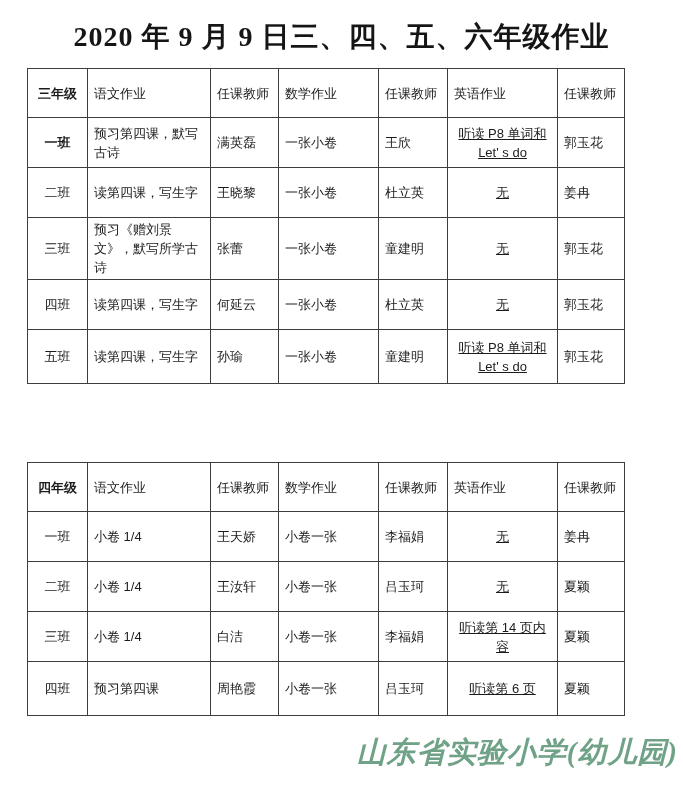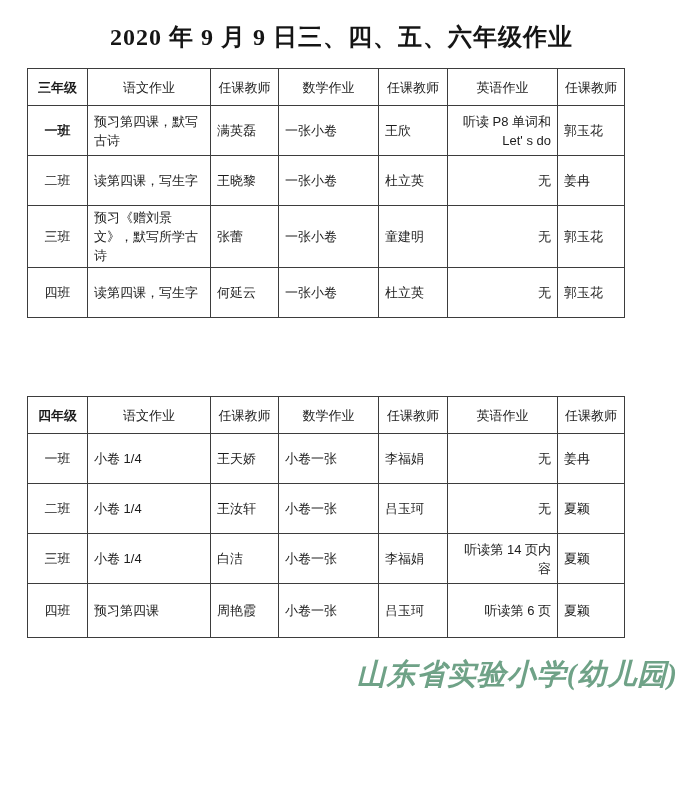--- a/index.html
+++ b/index.html
@@ -8,21 +8,21 @@
     width:683px;height:800px;
     background:#ffffff;
     overflow:hidden;
     font-family:"Liberation Sans",sans-serif;
     color:#111;
   }
   .title{
     margin-top:20px;
     text-align:center;
     font-family:"Liberation Serif",serif;
-    font-size:24px;
+    font-size:28px;
     font-weight:600;
     color:#151515;
     line-height:34px;
     letter-spacing:1px;
   }
   table.sched{
     border-collapse:collapse;
     table-layout:fixed;
     width:597px;
     margin-left:27px;
@@ -33,35 +33,35 @@
   table.sched td{
     border:1px solid #3d3d3d;
     font-size:13px;
     color:#1c1c1c;
     vertical-align:middle;
     padding:2px 6px;
     line-height:19px;
     overflow:hidden;
   }
   table.sched{border:1.5px solid #3d3d3d;}
-  tr.hrow{height:37px;}
+  tr.hrow{height:49px;}
   tr.drow{height:50px;}
   tr.last{height:54px;}
   td.grade{
     text-align:center;
     font-weight:bold;
     font-size:15px;
     padding:2px 2px;
   }
-  td.hcell{text-align:center;font-size:13px;padding:2px 2px;font-family:Liberation Serif, serif;}
+  td.hcell{text-align:left;font-size:13px;padding:2px 2px;font-family:Liberation Serif, serif;}
   td.cls{text-align:center;padding:2px 2px;font-family:Liberation Serif, serif;}
   td.cls.bold{font-weight:bold;}
   td.teacher{padding:2px 2px;}
   td.work{text-align:left;}
-  td.eng{text-align:right;padding:2px 4px;}
+  td.eng{text-align:center;padding:2px 4px;text-decoration:underline;}
   td.vtop{vertical-align:top;padding-top:4px;}
   .footer{
     margin-top:20px;
     margin-right:5px;
     text-align:right;
   }
   .logo-cn{
     font-family:"Liberation Serif",serif;
     font-style:italic;
     font-weight:bold;
@@ -128,20 +128,29 @@
     </tr>
     <tr class="drow">
       <td class="cls">四班</td>
       <td class="work">读第四课，写生字</td>
       <td class="teacher">何延云</td>
       <td class="work">一张小卷</td>
       <td class="teacher">杜立英</td>
       <td class="eng">无</td>
       <td class="teacher">郭玉花</td>
     </tr>
+    <tr class="last">
+      <td class="cls">五班</td>
+      <td class="work">读第四课，写生字</td>
+      <td class="teacher">孙瑜</td>
+      <td class="work">一张小卷</td>
+      <td class="teacher">童建明</td>
+      <td class="eng vtop">听读 P8 单词和 Let' s do</td>
+      <td class="teacher vtop">郭玉花</td>
+    </tr>
   </tbody>
     </table>
 
   <table class="sched t2">
     <colgroup>
       <col style="width:60px">
         <col style="width:123px">
         <col style="width:68px">
       <col style="width:100px">
         <col style="width:69px">

